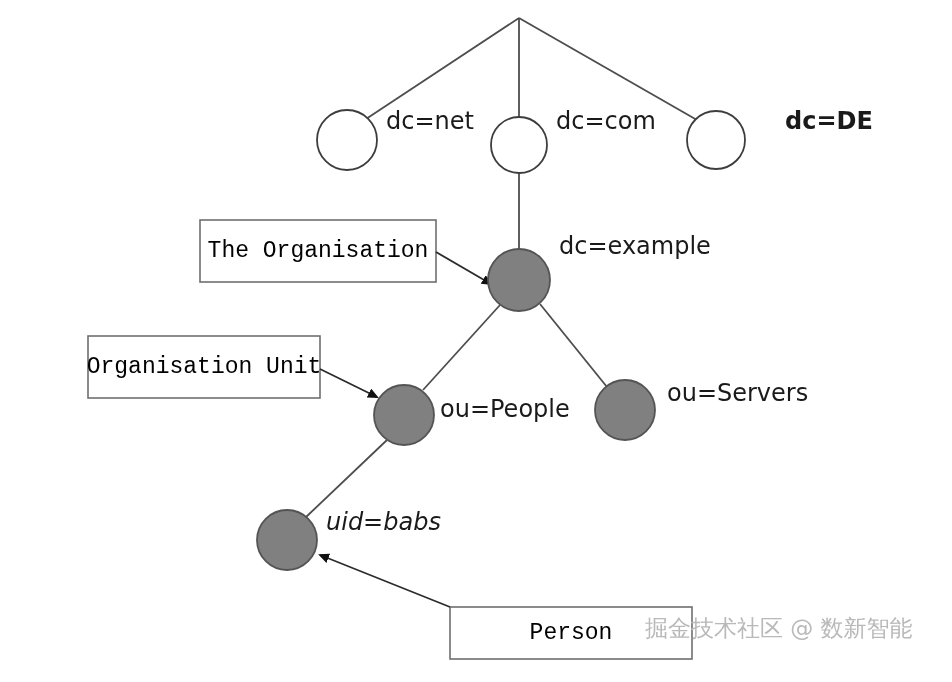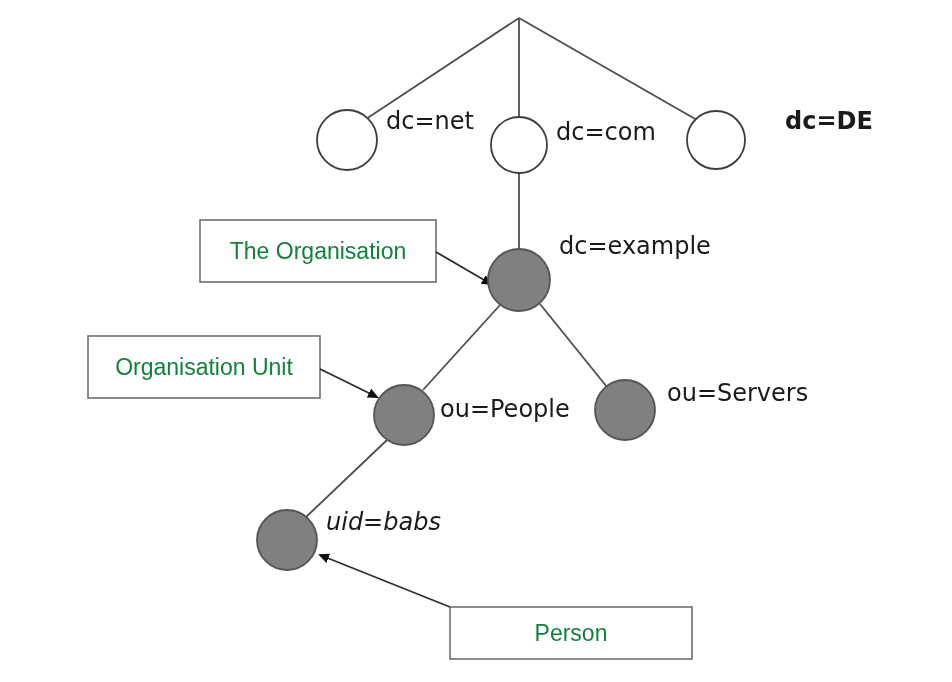--- a/index.html
+++ b/index.html
@@ -56,23 +56,23 @@
   .node-label {
     position: absolute;
     font-family: "DejaVu Sans", "Liberation Sans", sans-serif;
     font-size: 24px;
     color: #1a1a1a;
     white-space: nowrap;
     line-height: 1;
   }
   .box-label {
     position: absolute;
-    font-family: Liberation Sans, sans-serif;
+    font-family: Liberation Mono, monospace;
     font-size: 23px;
-    color: #15803d;
+    color: #000000;
     white-space: nowrap;
     display: flex;
     align-items: center;
     justify-content: center;
     line-height: 1;
   }
   #watermark {
     position: absolute;
     left: 645px;
     top: 617px;
@@ -122,25 +122,26 @@
       <circle class="node-open" cx="519" cy="145" r="28"></circle>
       <circle class="node-open" cx="716" cy="140" r="29"></circle>
       <circle class="node-filled" cx="519" cy="280" r="31"></circle>
       <circle class="node-filled" cx="404" cy="415" r="30"></circle>
       <circle class="node-filled" cx="625" cy="410" r="30"></circle>
       <circle class="node-filled" cx="287" cy="540" r="30"></circle>
     </g>
   </svg>
 
   <div class="node-label" style="left:386px; top:109px;">dc=net</div>
-  <div class="node-label" style="left:556px; top:120px;text-align:center;">dc=com</div>
+  <div class="node-label" style="left:556px; top:109px;text-align:center;">dc=com</div>
   <div class="node-label" style="left:785px; top:109px;font-weight:bold;">dc=DE</div>
   <div class="node-label" style="left:559px; top:234px;">dc=example</div>
   <div class="node-label" style="left:440px; top:381px;margin-top:16px;">ou=People</div>
   <div class="node-label" style="left:667px; top:381px;">ou=Servers</div>
   <div class="node-label" style="left:326px; top:510px;font-style:italic;">uid=babs</div>
 
   <div class="box-label" style="left:200px; top:220px; width:236px; height:62px;">The Organisation</div>
   <div class="box-label" style="left:88px;  top:336px; width:232px; height:62px;">Organisation Unit</div>
   <div class="box-label" style="left:450px; top:607px; width:242px; height:52px;border-radius:7px;">Person</div>
 
+  <div id="watermark">掘金技术社区 @ 数新智能</div>
 
 </div>
 
 </body></html>

